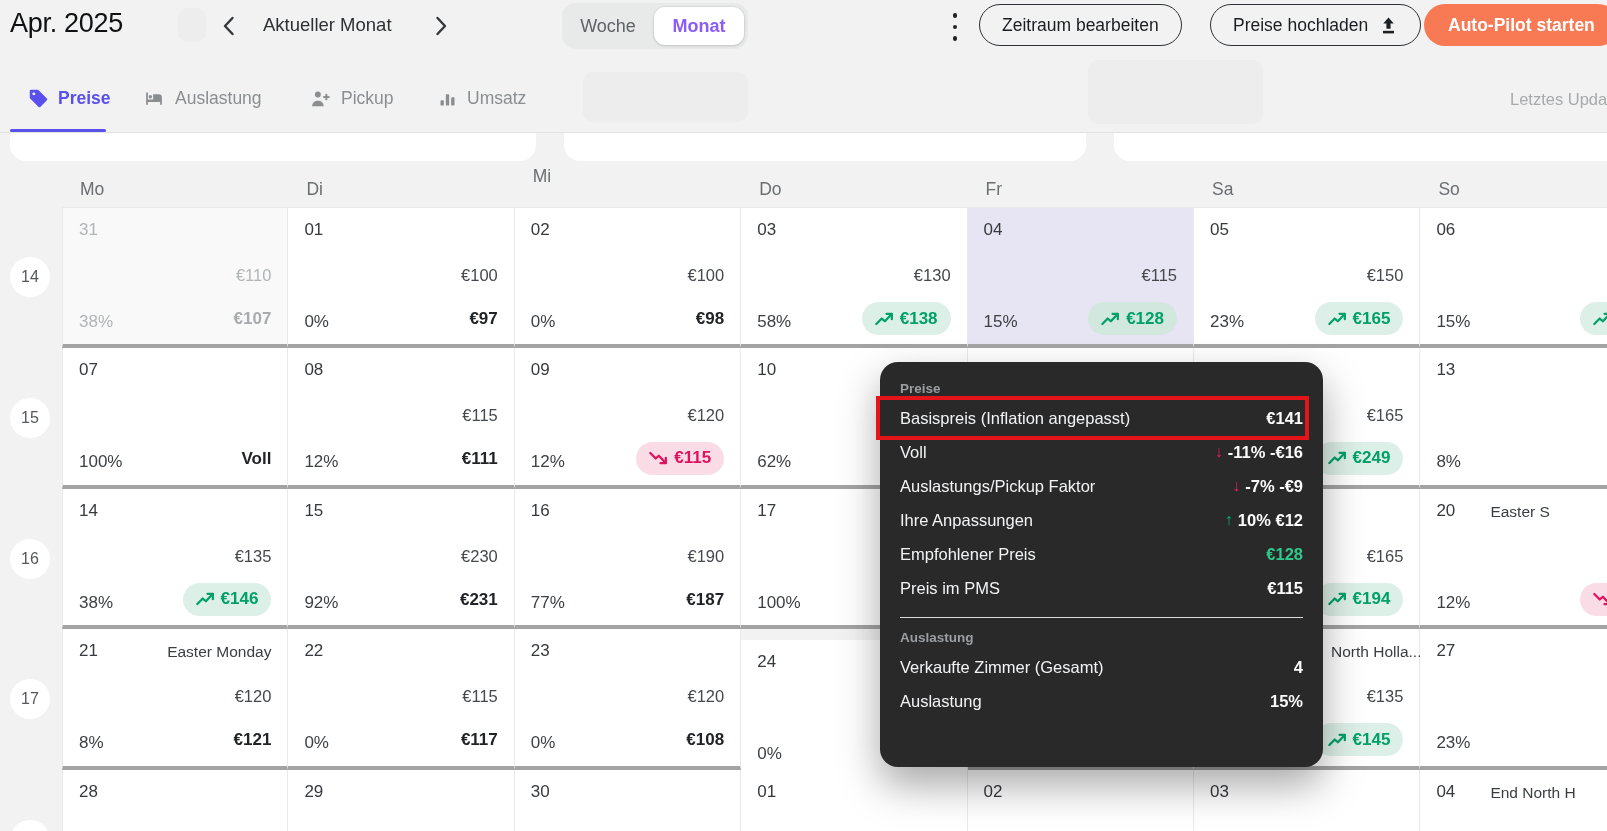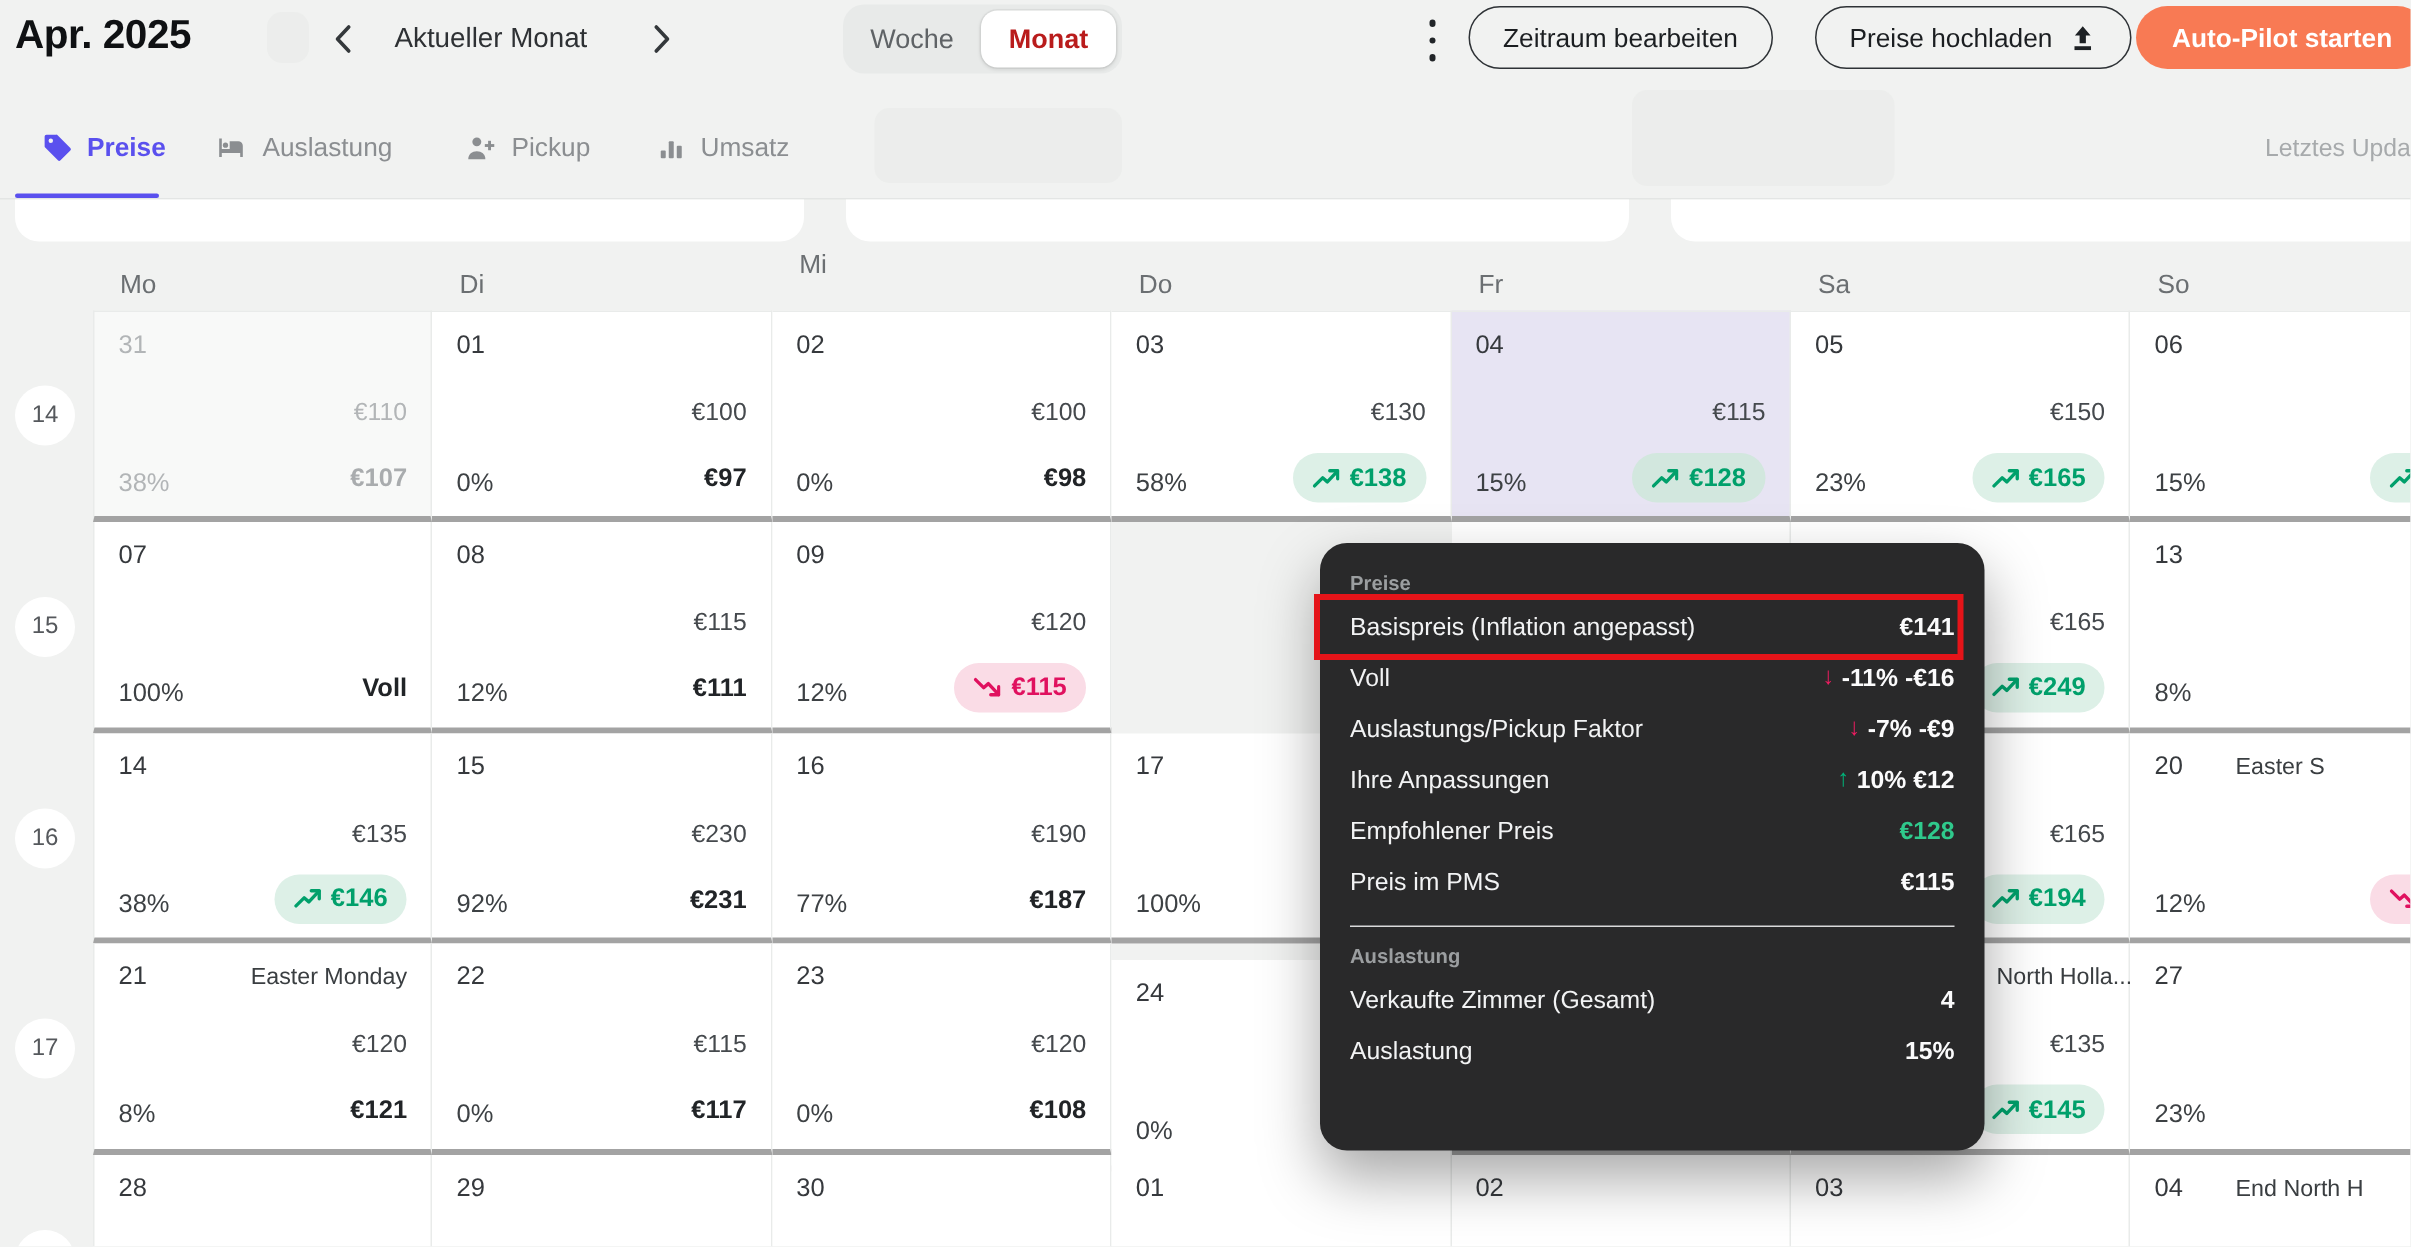--- a/index.html
+++ b/index.html
@@ -1,26 +1,26 @@
 <!DOCTYPE html>
 <html><head>
 <meta charset="utf-8">
 <style>
   html,body{margin:0;padding:0;}
   body{font-family:"Liberation Sans","DejaVu Sans",sans-serif;background:#f1f2f1;}
   #app{position:relative;width:1607px;height:831px;overflow:hidden;background:#f1f2f1;}
 
   
-  .page-title{position:absolute;left:10px;top:8px;font-size:27px;font-weight:700;color:#0f1113;letter-spacing:-.3px;}
+  .page-title{position:absolute;left:10px;top:8px;font-size:27px;font-weight:400;color:#0f1113;letter-spacing:-.3px;}
   .nav-chevron{position:absolute;top:14px;width:24px;height:24px;display:flex;align-items:center;justify-content:center;cursor:pointer;}
   #nav-prev{left:216px;} #nav-next{left:429px;}
   .period-label{position:absolute;left:263px;top:14px;font-size:18.5px;color:#2e3134;}
   .view-toggle{position:absolute;left:562px;top:3px;width:186px;height:46px;background:#e8eae9;border-radius:14px;}
   .opt-week{position:absolute;left:0;top:0;width:92px;height:46px;line-height:46px;text-align:center;font-size:18px;color:#5f6366;cursor:pointer;}
-  .opt-month{position:absolute;right:4px;top:4px;width:90px;height:38px;background:#fff;border-radius:11px;display:flex;align-items:center;justify-content:center;font-size:18px;font-weight:600;color:#b91c1c;box-shadow:0 1px 3px rgba(0,0,0,.14),0 0 0 1px rgba(0,0,0,.04);cursor:pointer;}
+  .opt-month{position:absolute;right:4px;top:4px;width:90px;height:38px;background:#fff;border-radius:11px;display:flex;align-items:center;justify-content:center;font-size:18px;font-weight:600;color:#8b5cf6;box-shadow:0 1px 3px rgba(0,0,0,.14),0 0 0 1px rgba(0,0,0,.04);cursor:pointer;}
   .kebab{position:absolute;left:948px;top:13px;width:14px;height:28px;display:flex;flex-direction:column;align-items:center;justify-content:space-between;cursor:pointer;}
   .kebab i{width:4.6px;height:4.6px;border-radius:50%;background:#212528;}
   .btn{position:absolute;top:4px;height:42px;border:1.5px solid #2e3236;border-radius:22px;font-size:17.5px;color:#1b1e21;display:flex;align-items:center;padding:0 22px;background:transparent;white-space:nowrap;box-sizing:border-box;cursor:pointer;}
   #btn-edit{left:979px;}
   #btn-upload{left:1210px;gap:11px;}
   #btn-autopilot{left:1424px;background:#f87a54;border:none;color:#fff;font-weight:600;padding:0 24px;}
 
   
   .tab{position:absolute;top:88px;display:flex;align-items:center;gap:9px;font-size:17.5px;color:#8b8e91;font-weight:500;cursor:pointer;}
   .tab.active{color:#5a50ee;font-weight:600;}
@@ -255,20 +255,24 @@
         <span class="p1">€120</span>
         <span class="occ">12%</span>
         <span class="pill down">
           <svg width="18" height="14" viewBox="0 0 20 15">
             <path d="M1.5 2 L7.5 8 L11 5 L18.5 13" fill="none" stroke="currentColor" stroke-width="2.5" stroke-linejoin="round" stroke-linecap="round"></path>
             <path d="M12.8 13.2 H18.7 V7.3" fill="none" stroke="currentColor" stroke-width="2.5" stroke-linecap="round" stroke-linejoin="round"></path>
           </svg>
           <span>€115</span>
         </span>
       </div>
+      <div class="cell" style="left: 741.2px; top: 182.75px; width: 226.4px; height: 140.75px;">
+        <span class="day">10</span>
+        <span class="occ">62%</span>
+      </div>
       <div class="cell" style="left: 967.6px; top: 182.75px; width: 226.4px; height: 140.75px;"></div>
       <div class="cell" style="left: 1194px; top: 182.75px; width: 226.4px; height: 140.75px;">
         <span class="p1">€165</span>
         <span class="pill up">
           <svg width="18" height="14" viewBox="0 0 20 15">
             <path d="M1.5 13 L7.5 7 L11 10 L18.5 2" fill="none" stroke="currentColor" stroke-width="2.5" stroke-linejoin="round" stroke-linecap="round"></path>
             <path d="M12.8 1.8 H18.7 V7.7" fill="none" stroke="currentColor" stroke-width="2.5" stroke-linecap="round" stroke-linejoin="round"></path>
           </svg>
           <span>€249</span>
         </span>

